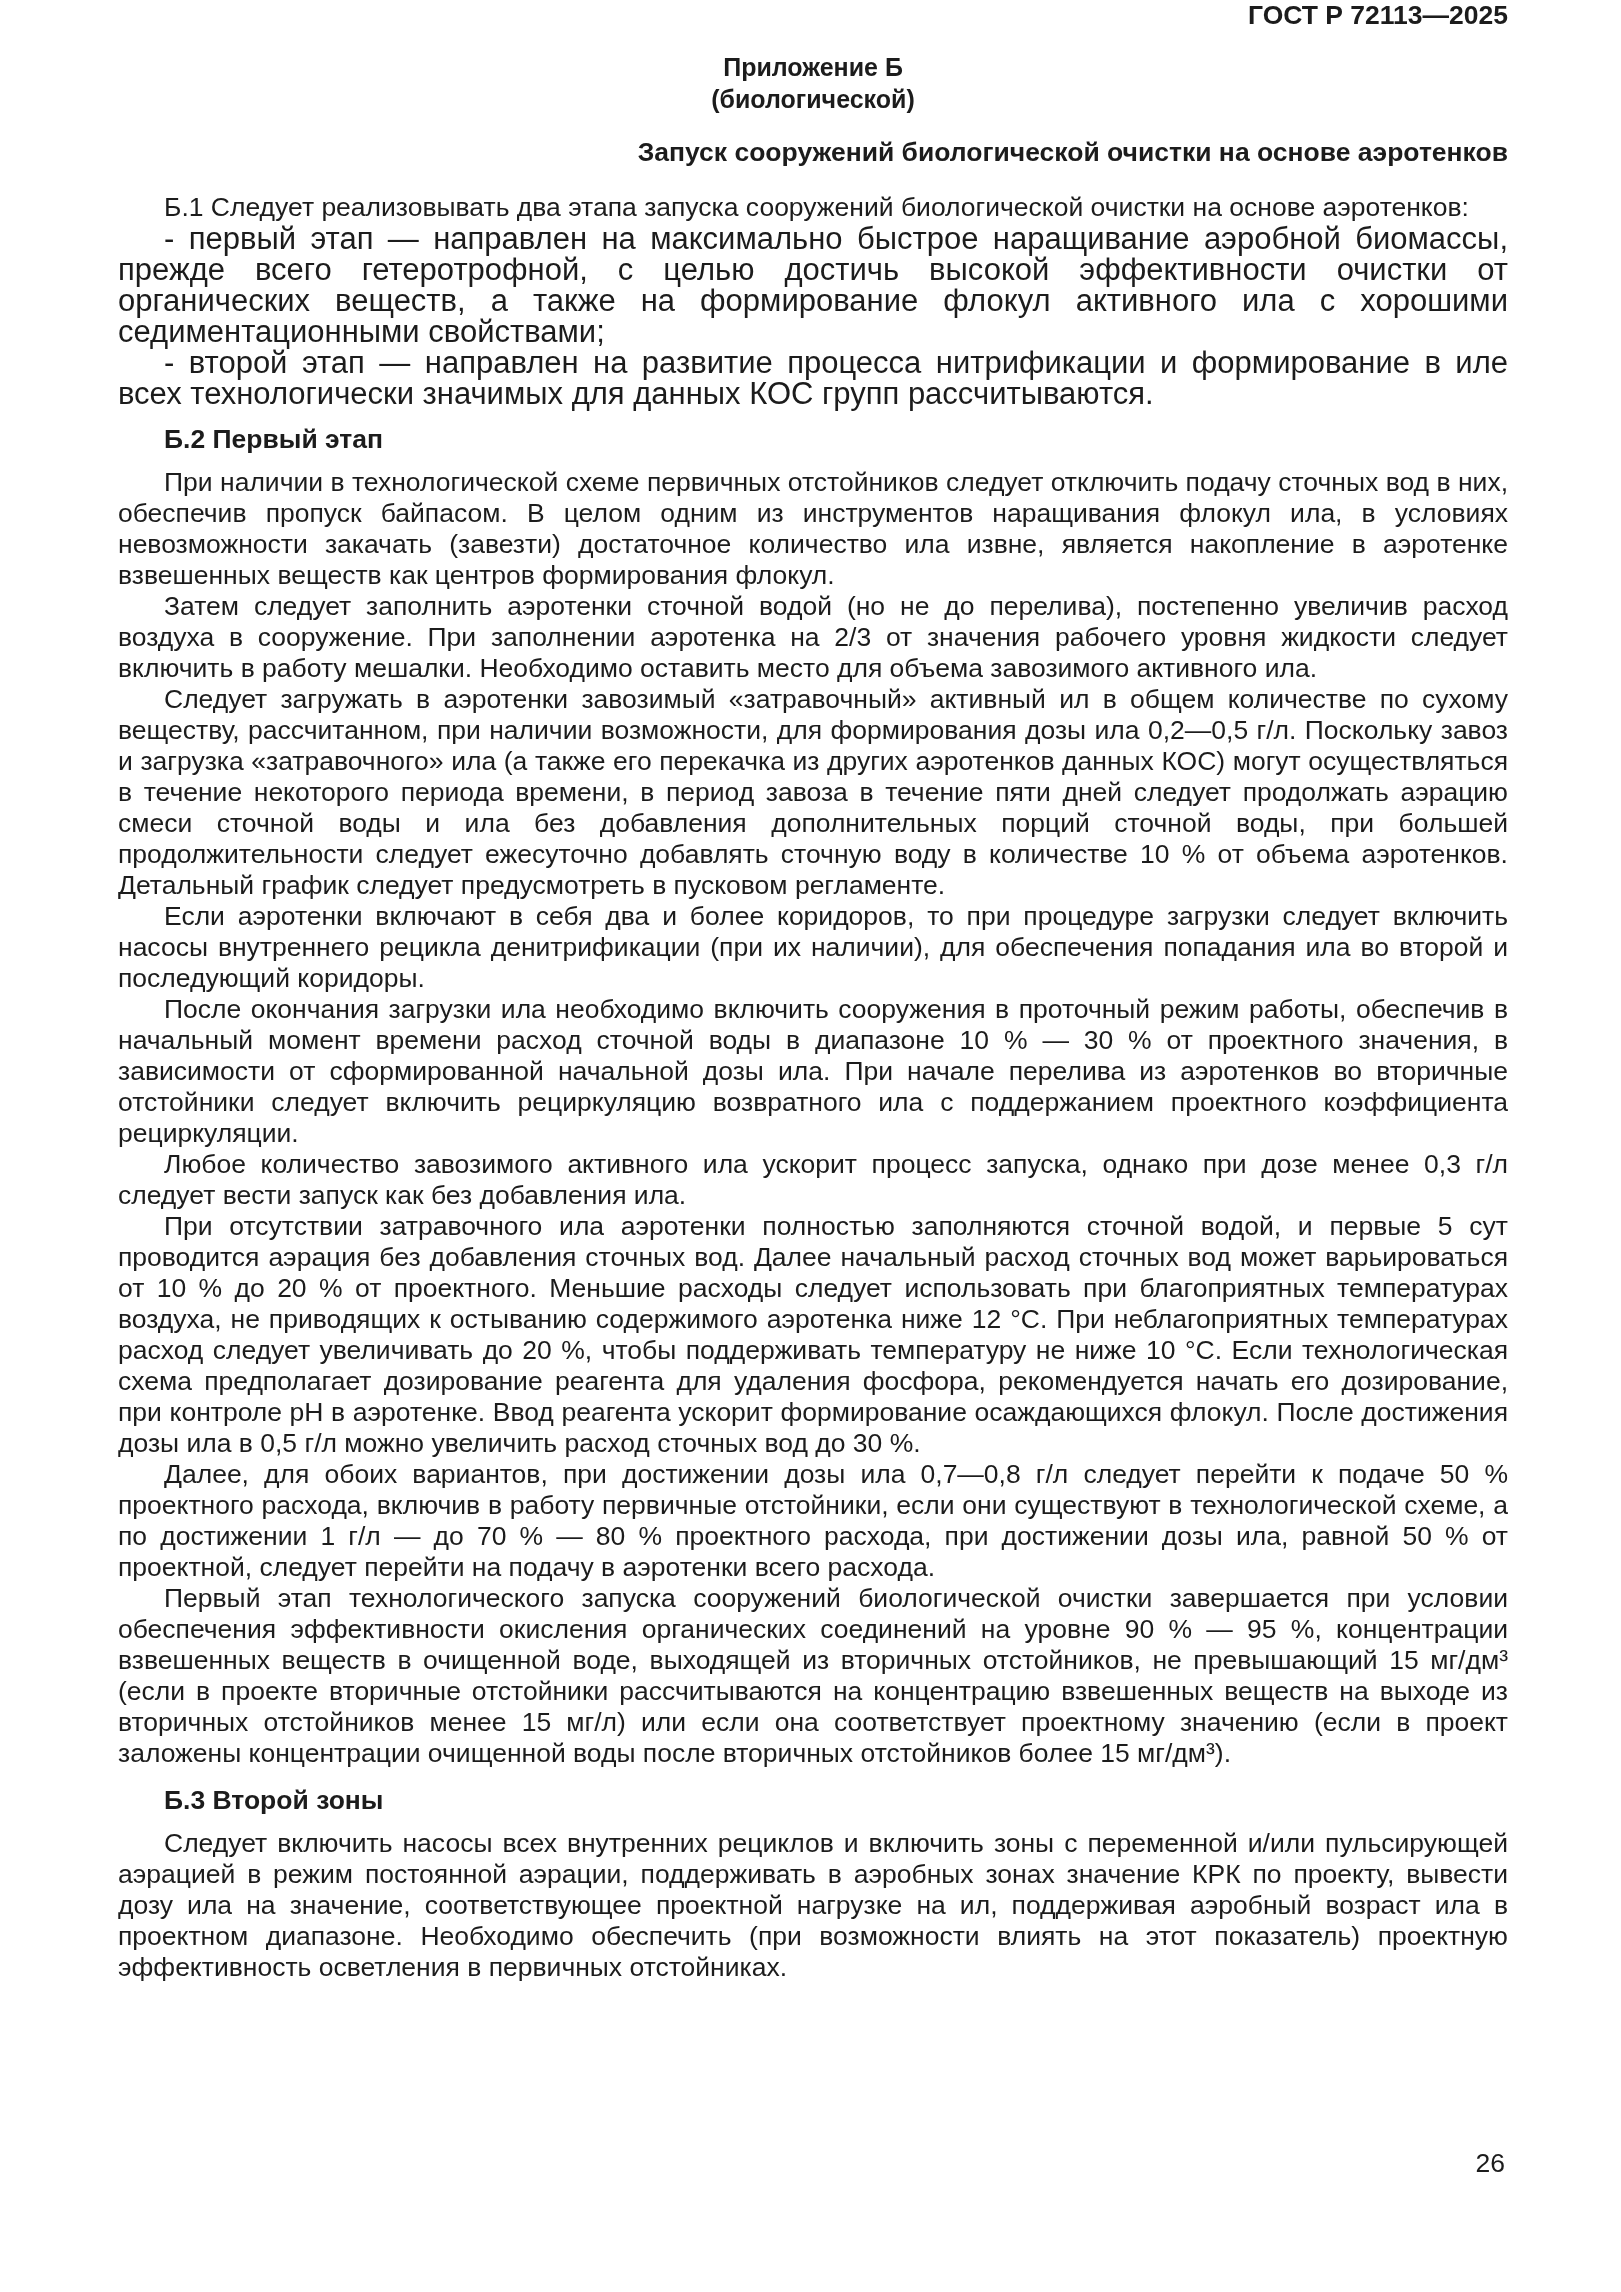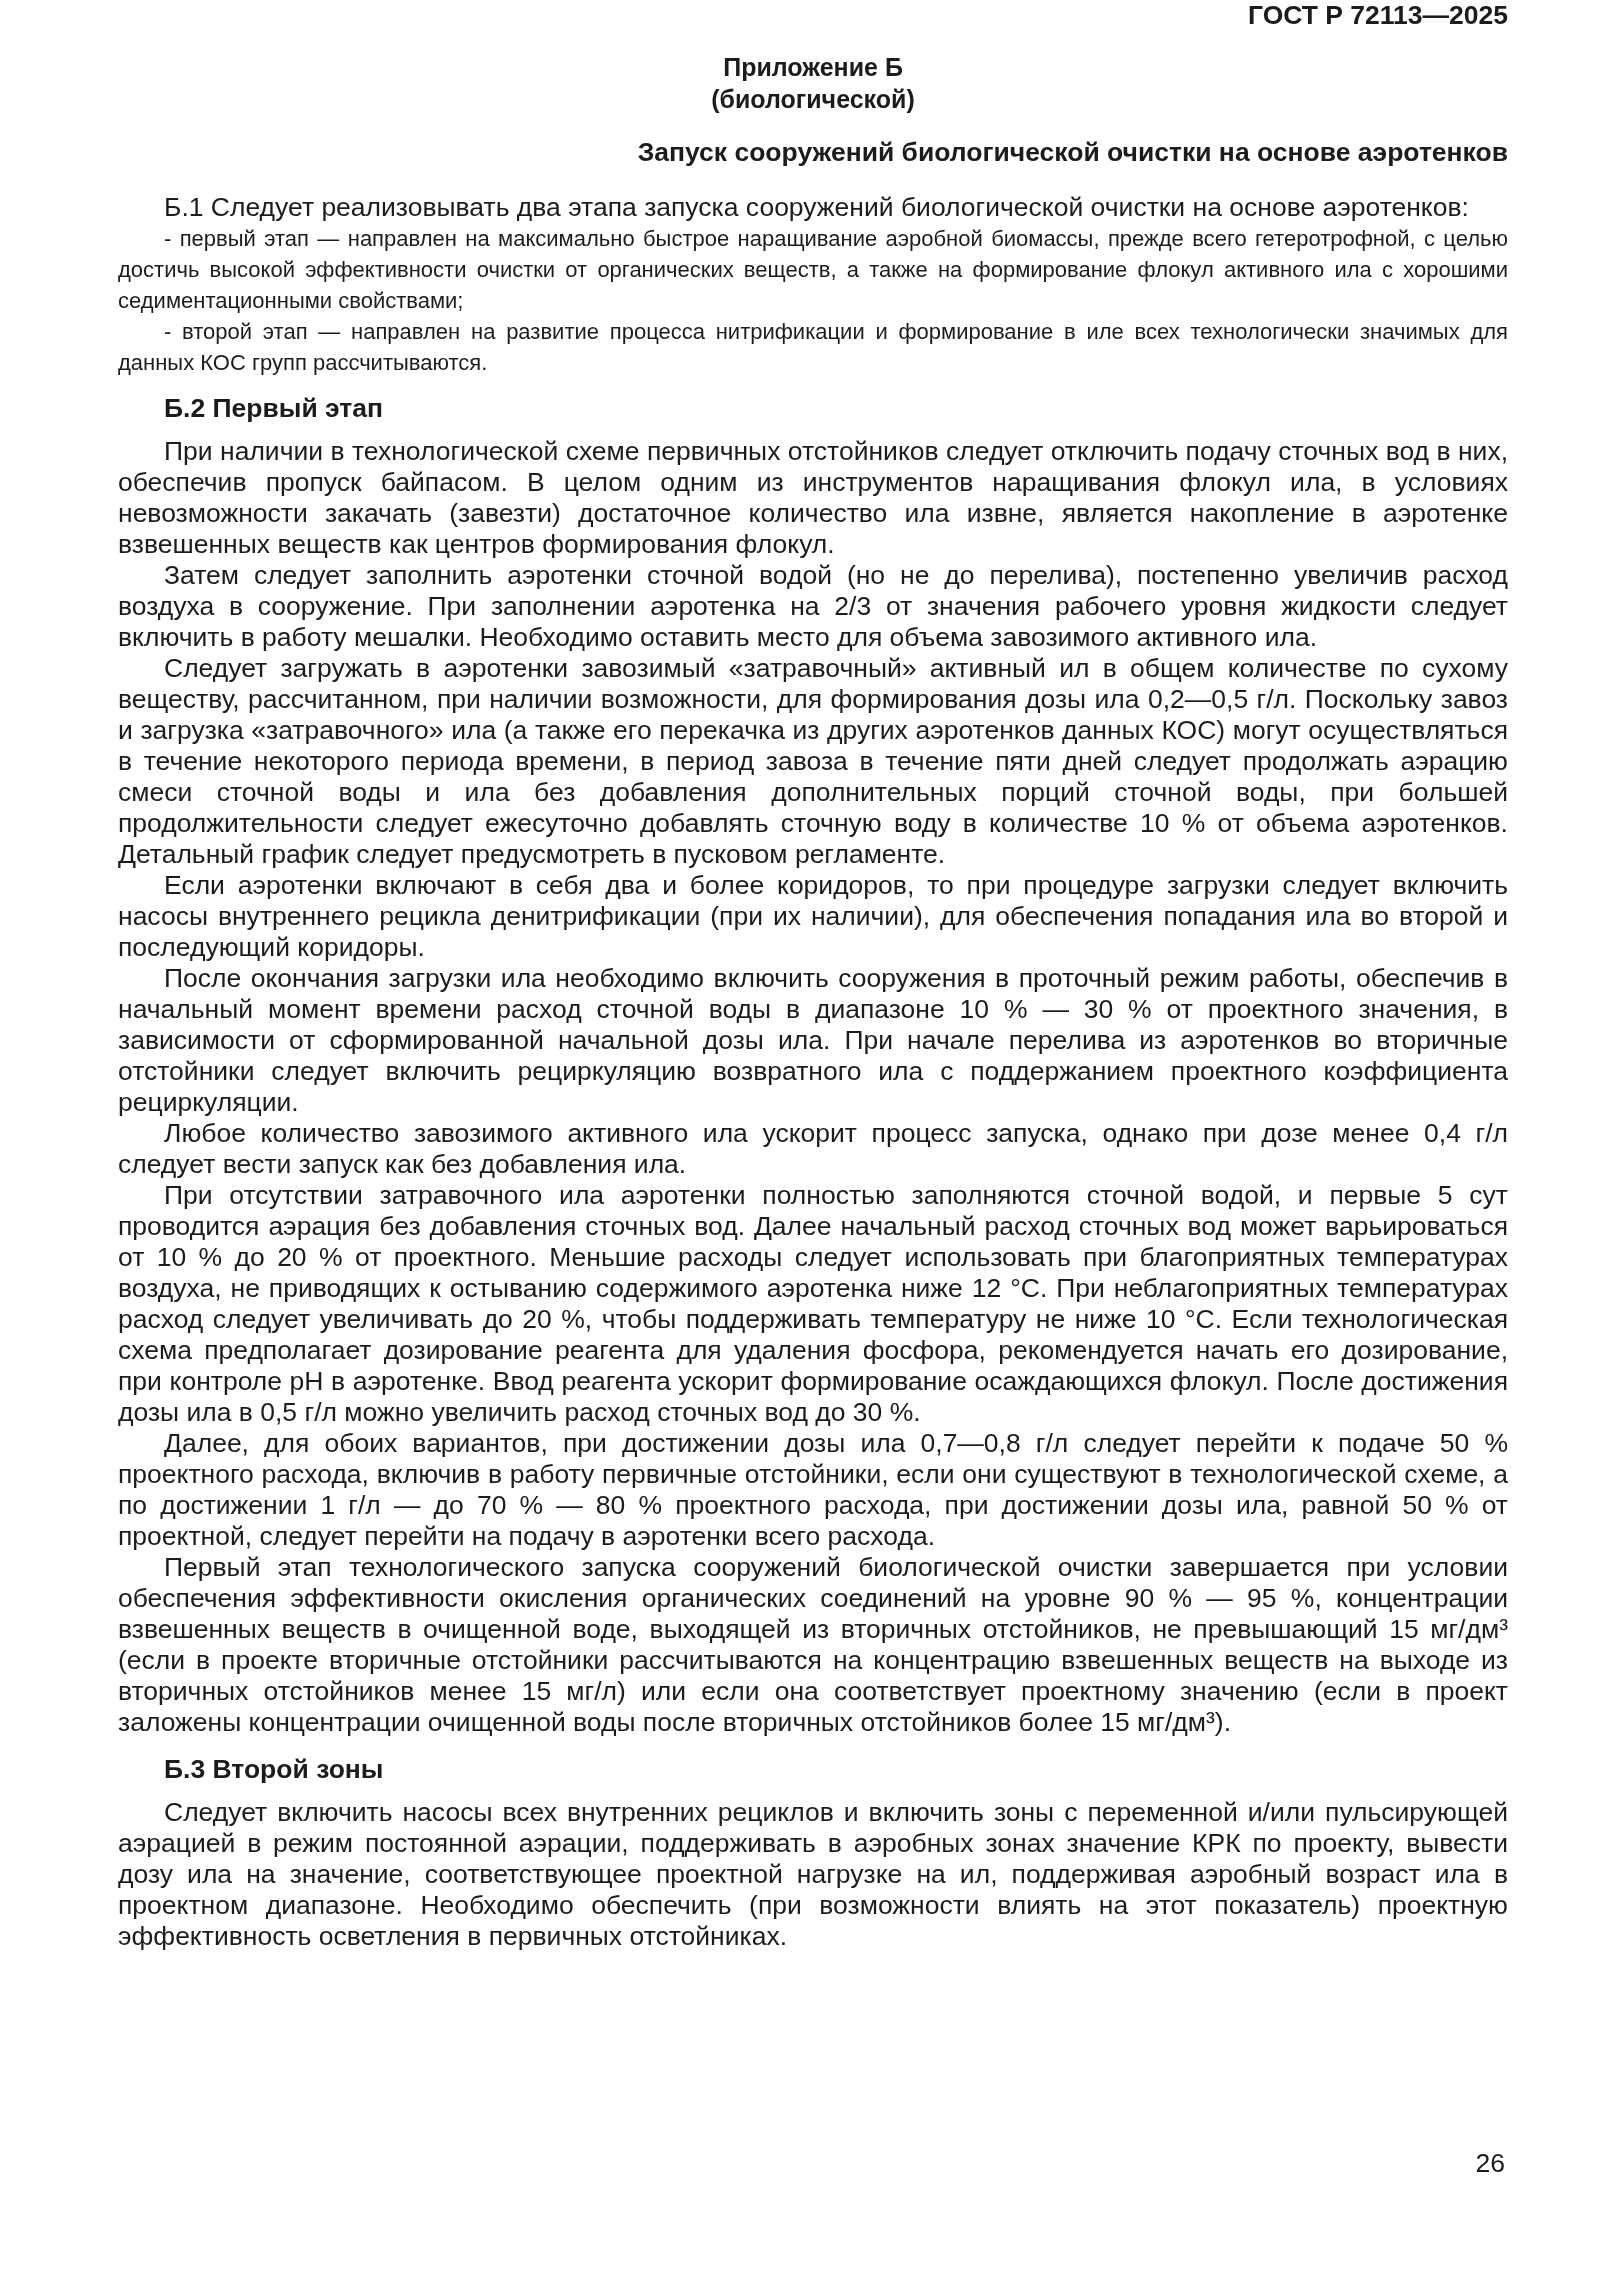--- a/index.html
+++ b/index.html
@@ -46,21 +46,21 @@
     margin: 21.6px 0 23.5px 0;
   }
   .para {
     font-size: 26.5px;
     line-height: 31px;
     text-align: justify;
     text-indent: 46px;
     margin: 0;
   }
   .list-item {
-    font-size: 22px;
+    font-size: 31px;
     line-height: 31px;
     text-align: justify;
     text-indent: 46px;
     margin: 0;
   }
   .section-heading {
     font-size: 26.5px;
     line-height: 31px;
     font-weight: 700;
     text-indent: 46px;
@@ -99,21 +99,21 @@
   <p class="para">При наличии в технологической схеме первичных отстойников следует отключить подачу сточных вод в них, обеспечив пропуск байпасом. В целом одним из инструментов наращивания флокул ила, в условиях невозможности закачать (завезти) достаточное количество ила извне, является накопление в аэротенке взвешенных веществ как центров формирования флокул.</p>
 
   <p class="para">Затем следует заполнить аэротенки сточной водой (но не до перелива), постепенно увеличив расход воздуха в сооружение. При заполнении аэротенка на 2/3 от значения рабочего уровня жидкости следует включить в работу мешалки. Необходимо оставить место для объема завозимого активного ила.</p>
 
   <p class="para">Следует загружать в аэротенки завозимый «затравочный» активный ил в общем количестве по сухому веществу, рассчитанном, при наличии возможности, для формирования дозы ила 0,2—0,5 г/л. Поскольку завоз и загрузка «затравочного» ила (а также его перекачка из других аэротенков данных КОС) могут осуществляться в течение некоторого периода времени, в период завоза в течение пяти дней следует продолжать аэрацию смеси сточной воды и ила без добавления дополнительных порций сточной воды, при большей продолжительности следует ежесуточно добавлять сточную воду в количестве 10 % от объема аэротенков. Детальный график следует предусмотреть в пусковом регламенте.</p>
 
   <p class="para">Если аэротенки включают в себя два и более коридоров, то при процедуре загрузки следует включить насосы внутреннего рецикла денитрификации (при их наличии), для обеспечения попадания ила во второй и последующий коридоры.</p>
 
   <p class="para">После окончания загрузки ила необходимо включить сооружения в проточный режим работы, обеспечив в начальный момент времени расход сточной воды в диапазоне 10 % — 30 % от проектного значения, в зависимости от сформированной начальной дозы ила. При начале перелива из аэротенков во вторичные отстойники следует включить рециркуляцию возвратного ила с поддержанием проектного коэффициента рециркуляции.</p>
 
-  <p class="para">Любое количество завозимого активного ила ускорит процесс запуска, однако при дозе менее 0,4 г/л следует вести запуск как без добавления ила.</p>
+  <p class="para">Любое количество завозимого активного ила ускорит процесс запуска, однако при дозе менее 0,3 г/л следует вести запуск как без добавления ила.</p>
 
   <p class="para">При отсутствии затравочного ила аэротенки полностью заполняются сточной водой, и первые 5 сут проводится аэрация без добавления сточных вод. Далее начальный расход сточных вод может варьироваться от 10 % до 20 % от проектного. Меньшие расходы следует использовать при благоприятных температурах воздуха, не приводящих к остыванию содержимого аэротенка ниже 12 °С. При неблагоприятных температурах расход следует увеличивать до 20 %, чтобы поддерживать температуру не ниже 10 °С. Если технологическая схема предполагает дозирование реагента для удаления фосфора, рекомендуется начать его дозирование, при контроле pH в аэротенке. Ввод реагента ускорит формирование осаждающихся флокул. После достижения дозы ила в 0,5 г/л можно увеличить расход сточных вод до 30 %.</p>
 
   <p class="para">Далее, для обоих вариантов, при достижении дозы ила 0,7—0,8 г/л следует перейти к подаче 50 % проектного расхода, включив в работу первичные отстойники, если они существуют в технологической схеме, а по достижении 1 г/л — до 70 % — 80 % проектного расхода, при достижении дозы ила, равной 50 % от проектной, следует перейти на подачу в аэротенки всего расхода.</p>
 
   <p class="para">Первый этап технологического запуска сооружений биологической очистки завершается при условии обеспечения эффективности окисления органических соединений на уровне 90 % — 95 %, концентрации взвешенных веществ в очищенной воде, выходящей из вторичных отстойников, не превышающий 15 мг/дм³ (если в проекте вторичные отстойники рассчитываются на концентрацию взвешенных веществ на выходе из вторичных отстойников менее 15 мг/л) или если она соответствует проектному значению (если в проект заложены концентрации очищенной воды после вторичных отстойников более 15 мг/дм³).</p>
 
   <h2 class="section-heading">Б.3 Второй зоны</h2>
 
   <p class="para">Следует включить насосы всех внутренних рециклов и включить зоны с переменной и/или пульсирующей аэрацией в режим постоянной аэрации, поддерживать в аэробных зонах значение КРК по проекту, вывести дозу ила на значение, соответствующее проектной нагрузке на ил, поддерживая аэробный возраст ила в проектном диапазоне. Необходимо обеспечить (при возможности влиять на этот показатель) проектную эффективность осветления в первичных отстойниках.</p>

